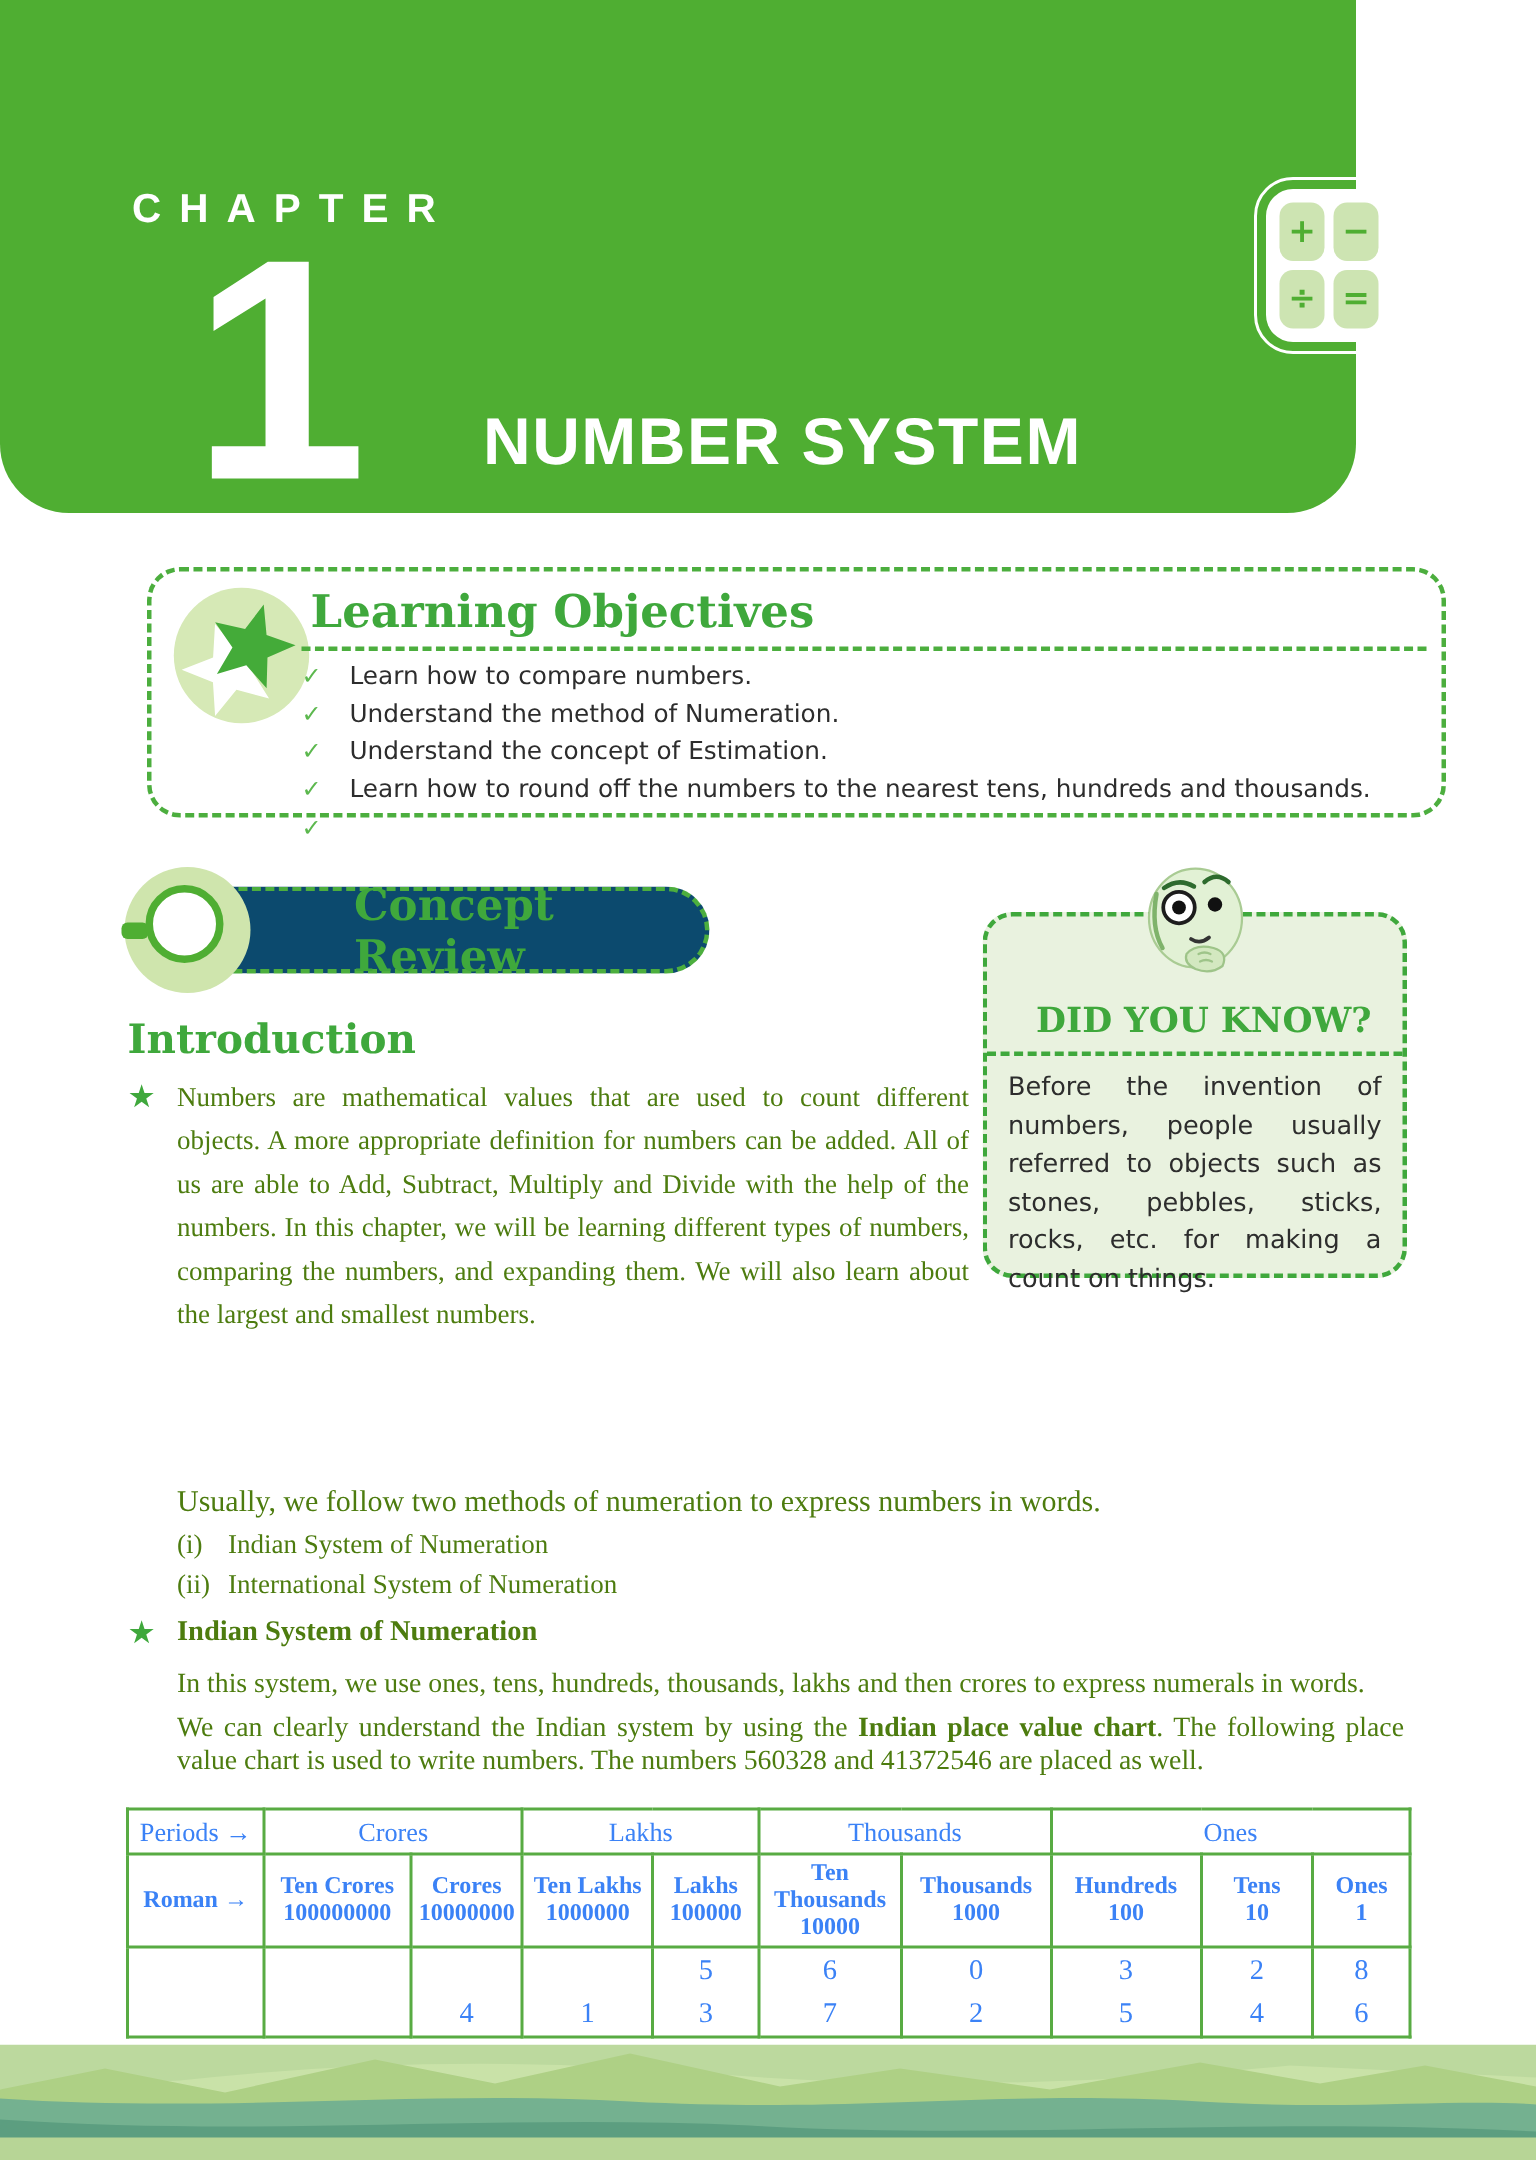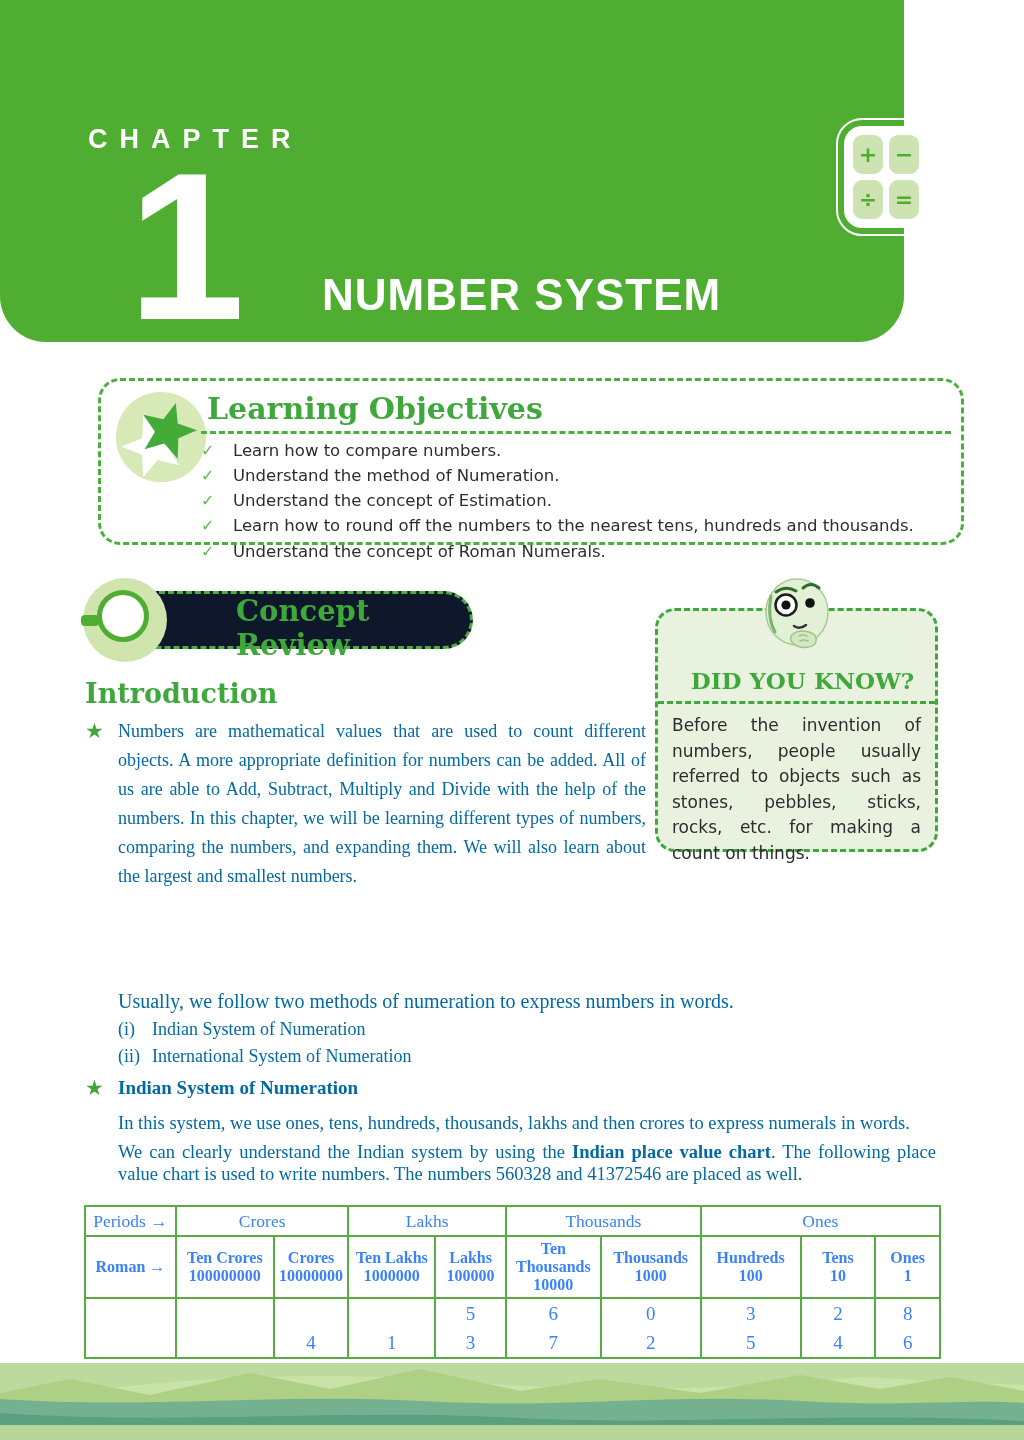--- a/index.html
+++ b/index.html
@@ -40,21 +40,21 @@
   }
   .calc-key {
     background:#cde4b2; border-radius:9px; display:flex;
     align-items:center; justify-content:center; color:#4fae32;
     font-family:"DejaVu Sans", sans-serif; font-weight:bold; font-size:22px;
   }
 
   
   .green-heading { font-family:"DejaVu Serif", serif; font-weight:bold; color:#3fa83c; }
   .slab { font-family:"DejaVu Sans", sans-serif; color:#2d2d2d; }
-  .serif { font-family:"Liberation Serif", serif; color:#0369a1; }
+  .serif { font-family:"Liberation Serif", serif; color:#4d7c0f; }
   .star-bullet { color:#3fa83c; font-size:21px; font-family:"DejaVu Sans",sans-serif; }
 
   
   .obj-box {
     position:absolute; left:98px; top:378px; width:866px; height:167px;
     border:3px dashed #4cae3e; border-radius:22px; background:#fff;
   }
   .obj-star-svg { position:absolute; left:12px; top:8px; width:96px; height:96px; }
   .obj-title { position:absolute; left:106px; top:10px; font-size:30px; }
   .obj-underline {
@@ -62,22 +62,22 @@
     border-top:3px dashed #4cae3e;
   }
   .obj-list { position:absolute; left:100px; top:60px; right:16px; list-style:none; }
   .obj-list li { display:flex; gap:14px; margin-bottom:4.5px; font-size:16.5px; line-height:1.25; }
   .check { color:#5cb84e; font-size:16px; flex:0 0 18px; }
 
   
   .cr-wrap { position:absolute; left:83px; top:578px; width:420px; height:90px; }
   .cr-pill {
     position:absolute; left:38px; top:13px; width:352px; height:58px;
-    background:#0f172a; border:3px dashed #4cae3e; border-radius:29px;
-    display:flex; padding-left:112px; z-index:1;
+    background:#0c4a6e; border:3px dashed #4cae3e; border-radius:29px;
+    display:flex; align-items:center; padding-left:112px; z-index:1;
   }
   .cr-pill .t { font-size:29px; }
   .cr-disc { position:absolute; left:0; top:0; width:84px; height:84px; border-radius:50%; background:#cfe5ad; z-index:2; }
   .cr-ring {
     position:absolute; left:14px; top:12px; width:52px; height:52px;
     border-radius:50%; background:#fff; border:5px solid #4fae32; z-index:3;
   }
   .cr-notch { position:absolute; left:-2px; top:37px; width:18px; height:11px; background:#4fae32; border-radius:4px; z-index:3; }
 
   
@@ -182,21 +182,20 @@
       <li>
           <span class="check">✓</span>
           <span>Understand the concept of Estimation.</span>
         </li>
       <li>
           <span class="check">✓</span>
           <span>Learn how to round off the numbers to the nearest tens, hundreds and thousands.</span>
         </li>
       <li>
           <span class="check">✓</span>
-          <span>Understand the concept of Roman Numerals.</span>
         </li>
     </ul>
   </section>
 
   <div class="cr-wrap">
     <div class="cr-pill">
       <span class="t green-heading">Concept Review</span>
     </div>
     <div class="cr-disc"></div>
     <div class="cr-notch"></div>

